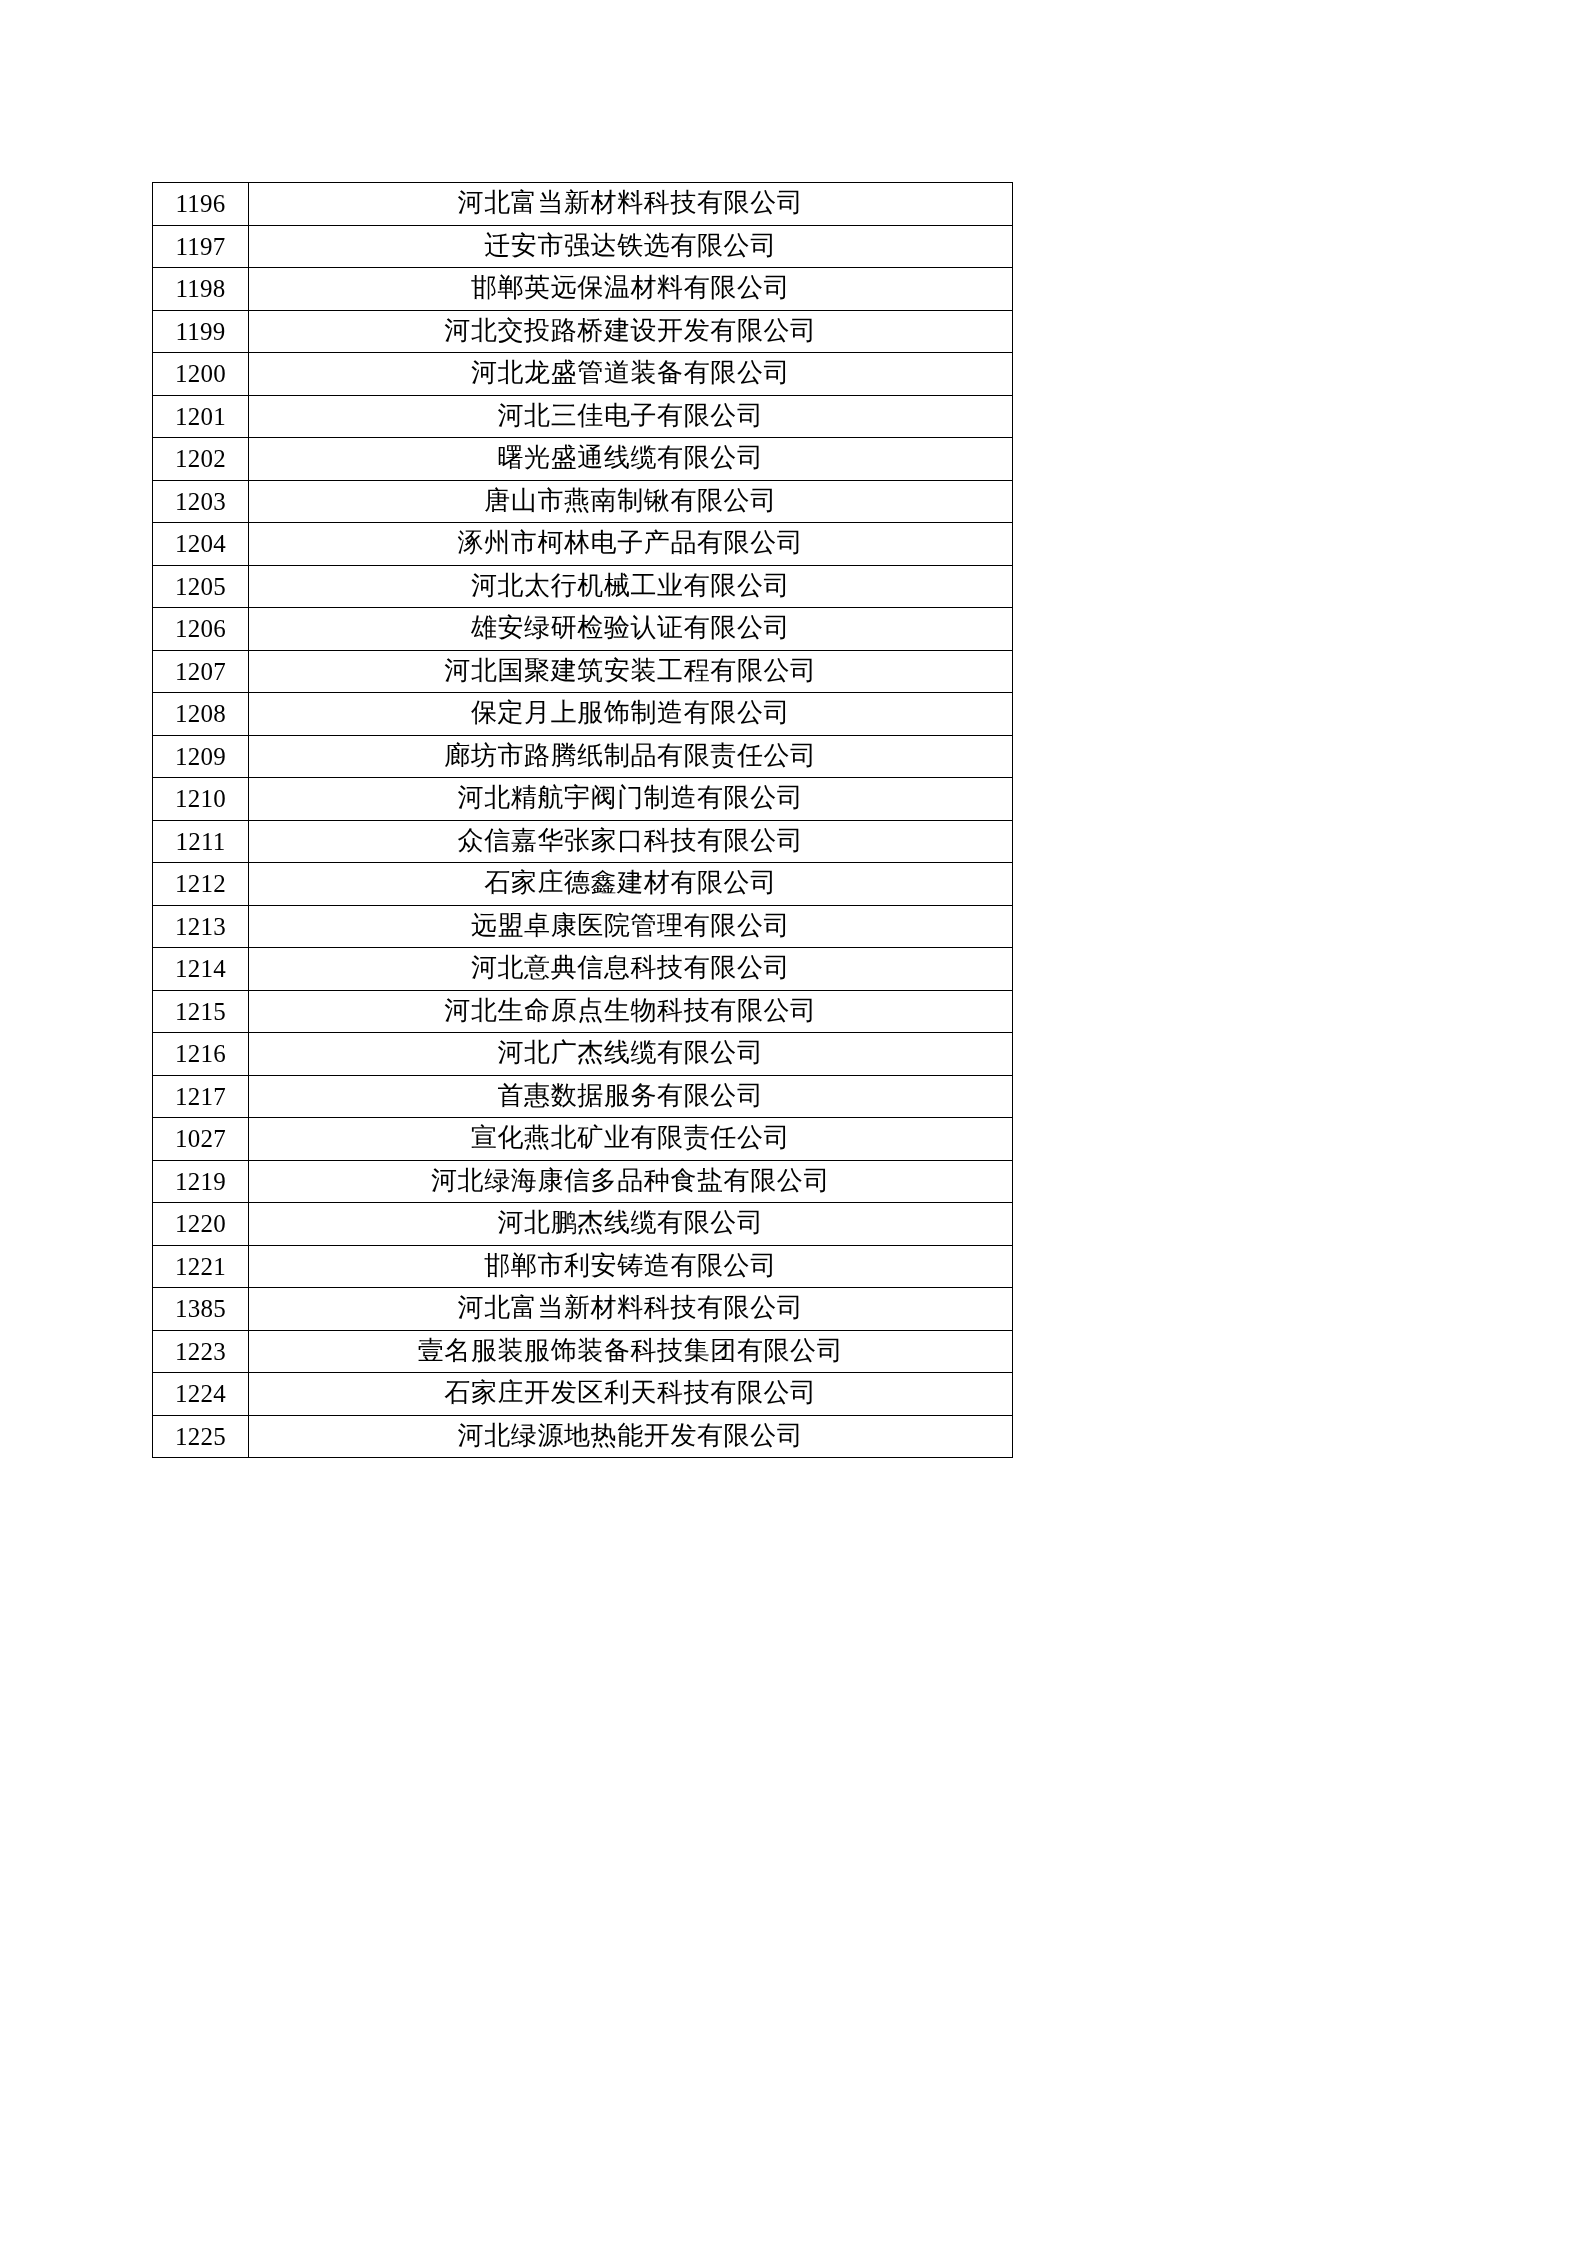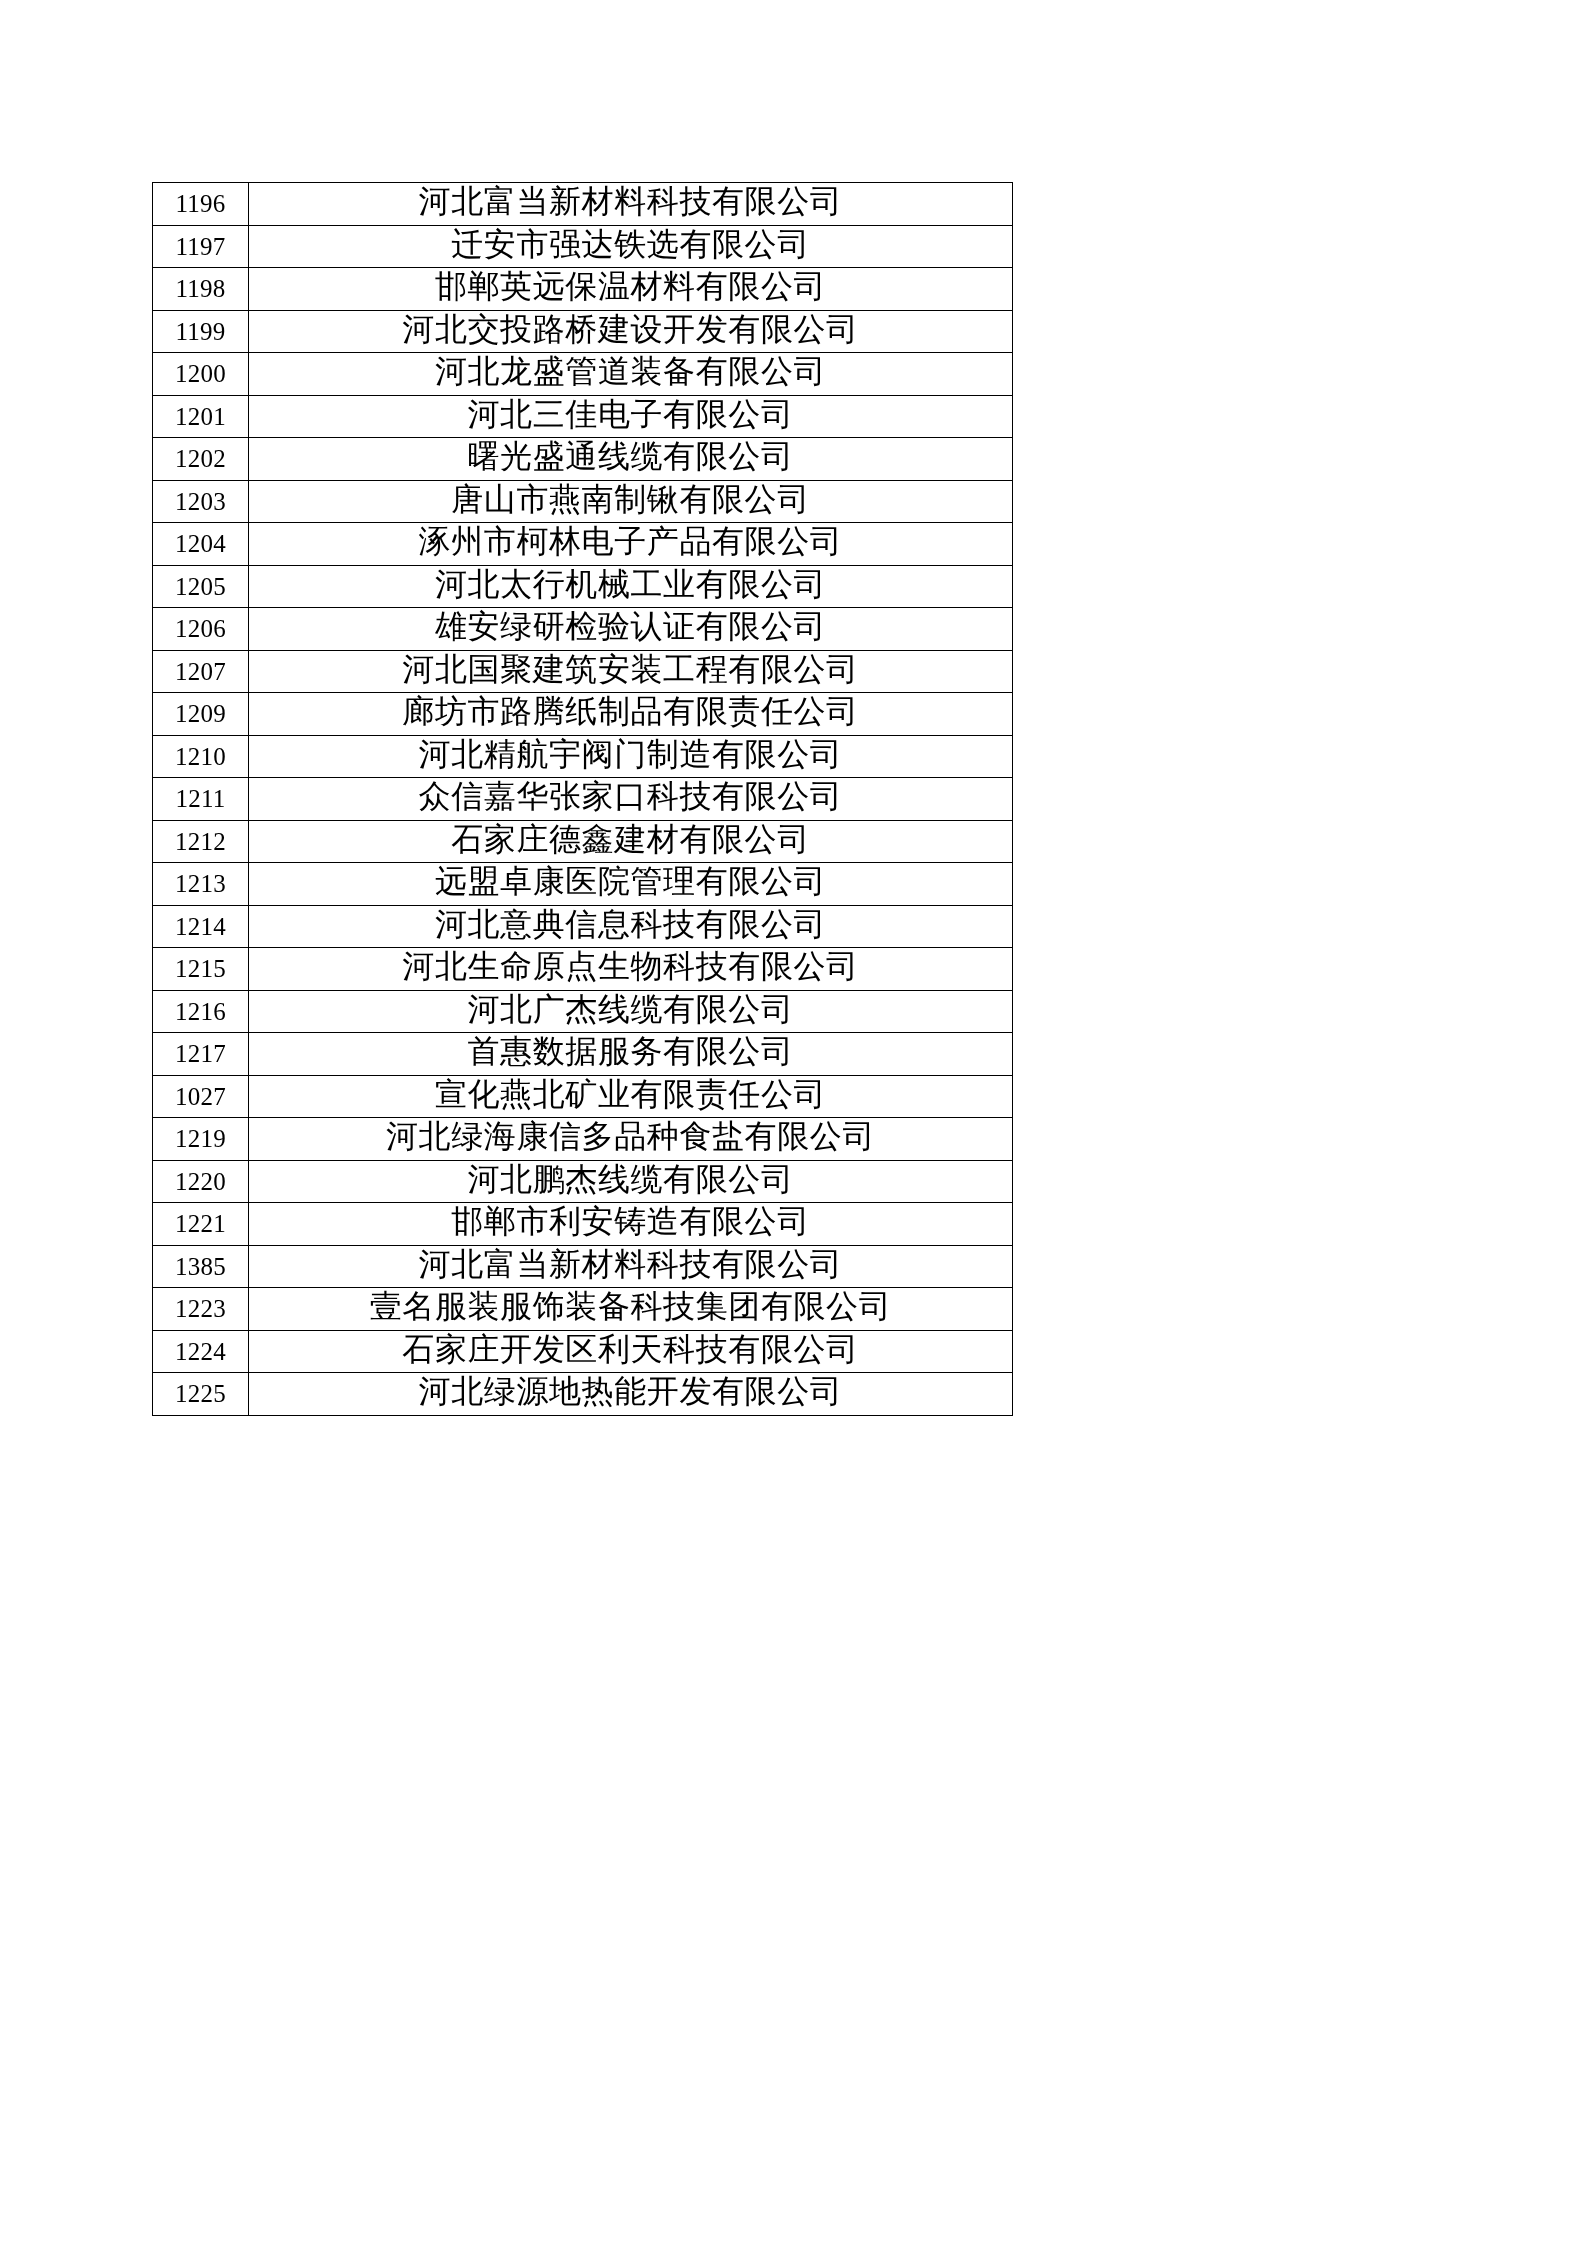--- a/index.html
+++ b/index.html
@@ -52,22 +52,22 @@
   }
 
   table.listing td.cell-id {
     text-align: center;
     font-family: "Liberation Serif", "DejaVu Serif", serif;
     font-size: 25px;
   }
 
   table.listing td.cell-name {
     text-align: center;
-    font-family: Liberation Mono, monospace;
-    font-size: 32px;
+    font-family: Liberation Serif, serif;
+    font-size: 26px;
     letter-spacing: 0.6px;
   }
 </style>
 </head>
 <body>
 
 <div class="page">
   <div class="table-wrap">
     <table class="listing">
       <colgroup>
@@ -117,20 +117,24 @@
           </tr>
           <tr>
             <td class="cell-id">1206</td>
             <td class="cell-name">雄安绿研检验认证有限公司</td>
           </tr>
           <tr>
             <td class="cell-id">1207</td>
             <td class="cell-name">河北国聚建筑安装工程有限公司</td>
           </tr>
           <tr>
+            <td class="cell-id">1208</td>
+            <td class="cell-name">保定月上服饰制造有限公司</td>
+          </tr>
+          <tr>
             <td class="cell-id">1209</td>
             <td class="cell-name">廊坊市路腾纸制品有限责任公司</td>
           </tr>
           <tr>
             <td class="cell-id">1210</td>
             <td class="cell-name">河北精航宇阀门制造有限公司</td>
           </tr>
           <tr>
             <td class="cell-id">1211</td>
             <td class="cell-name">众信嘉华张家口科技有限公司</td>

